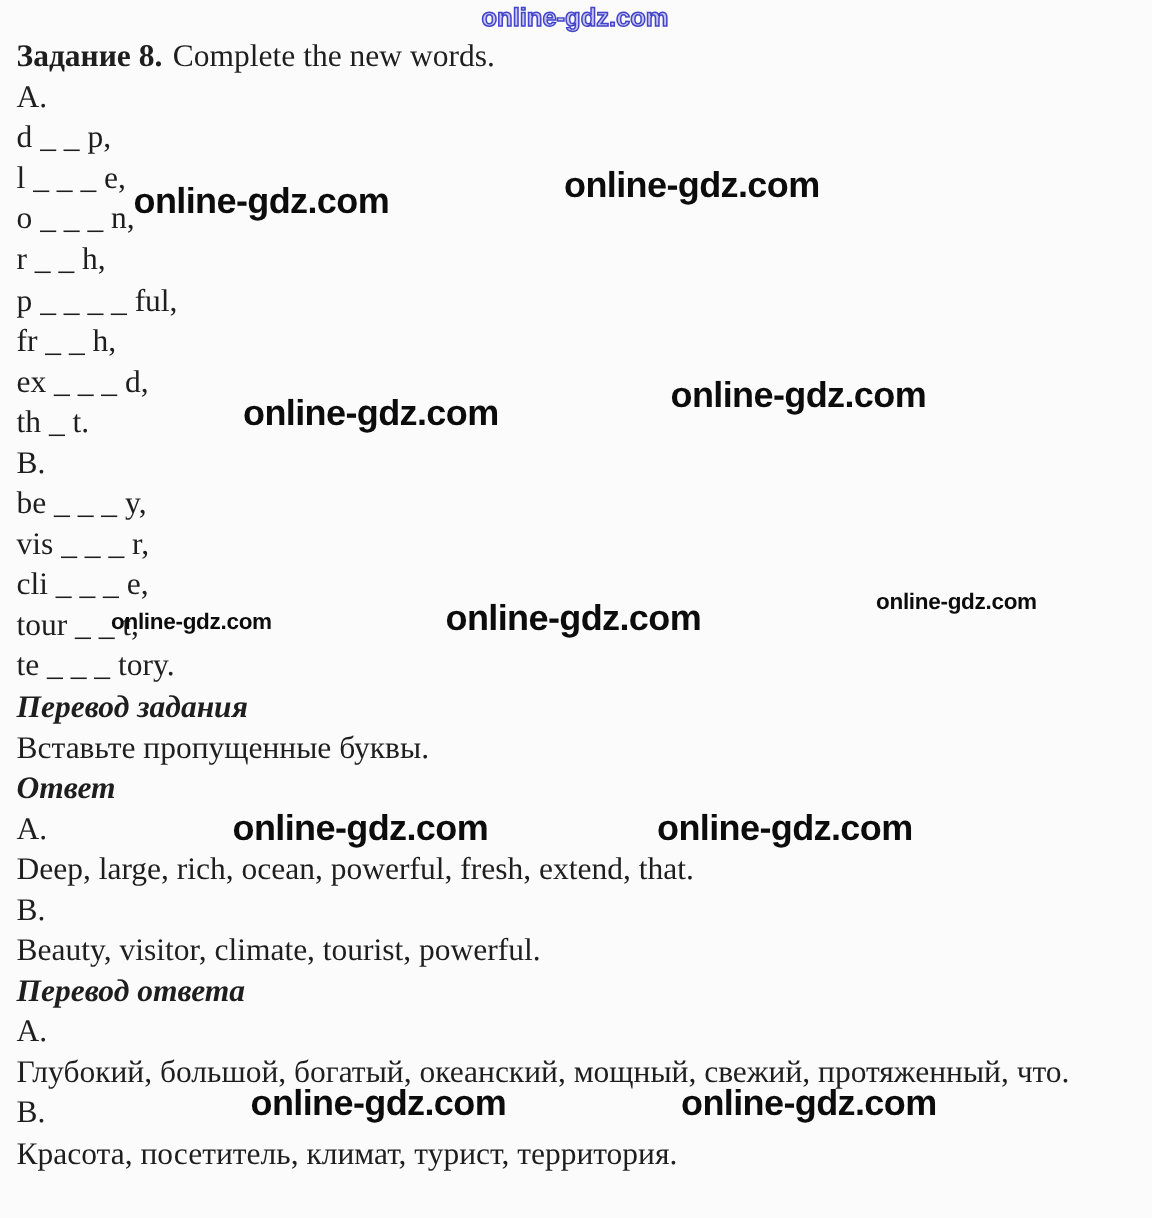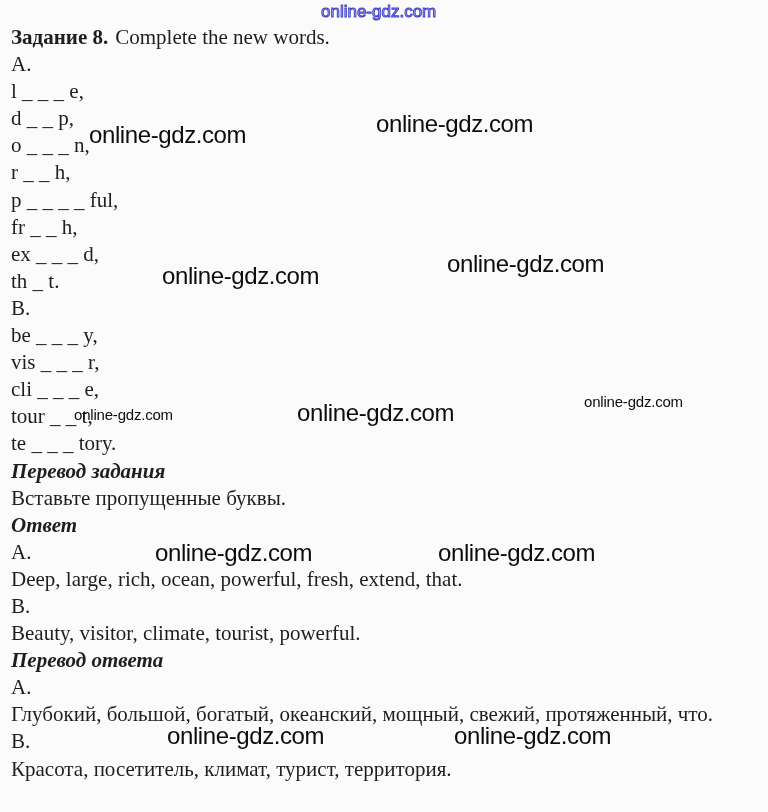--- a/index.html
+++ b/index.html
@@ -18,21 +18,21 @@
     font-size: 21px;
     line-height: 27.1px;
     color: #1e1e1e;
   }
   .line { white-space: pre-wrap; }
   .bi { font-weight: bold; font-style: italic; }
   .task-num { font-weight: bold; margin-right: 7px; }
   .wm {
     position: absolute;
     font-family: "Liberation Sans", "DejaVu Sans", sans-serif;
-    font-weight: 400;
+    font-weight: 700;
     font-size: 24px;
     letter-spacing: -0.4px;
     color: #0c0c0c;
     white-space: nowrap;
     pointer-events: none;
   }
   .wm.small { font-size: 15px; letter-spacing: -0.2px; }
   .wm.outline {
     font-size: 17px;
     letter-spacing: 0;
@@ -41,22 +41,22 @@
   }
 </style>
 </head>
 <body>
 
 <div class="doc">
   <div class="line"><span class="task-num">Задание 8.</span><span>Complete the new words.</span></div>
 
   <div class="line">A.</div>
 
+  <div class="line">d _ _ p,</div>
   <div class="line">l _ _ _ e,</div>
-  <div class="line">d _ _ p,</div>
   <div class="line">o _ _ _ n,</div>
   <div class="line">r _ _ h,</div>
   <div class="line">p _ _ _ _ ful,</div>
   <div class="line">fr _ _ h,</div>
   <div class="line">ex _ _ _ d,</div>
   <div class="line">th _ t.</div>
 
   <div class="line">B.</div>
 
   <div class="line">be _ _ _ y,</div>

